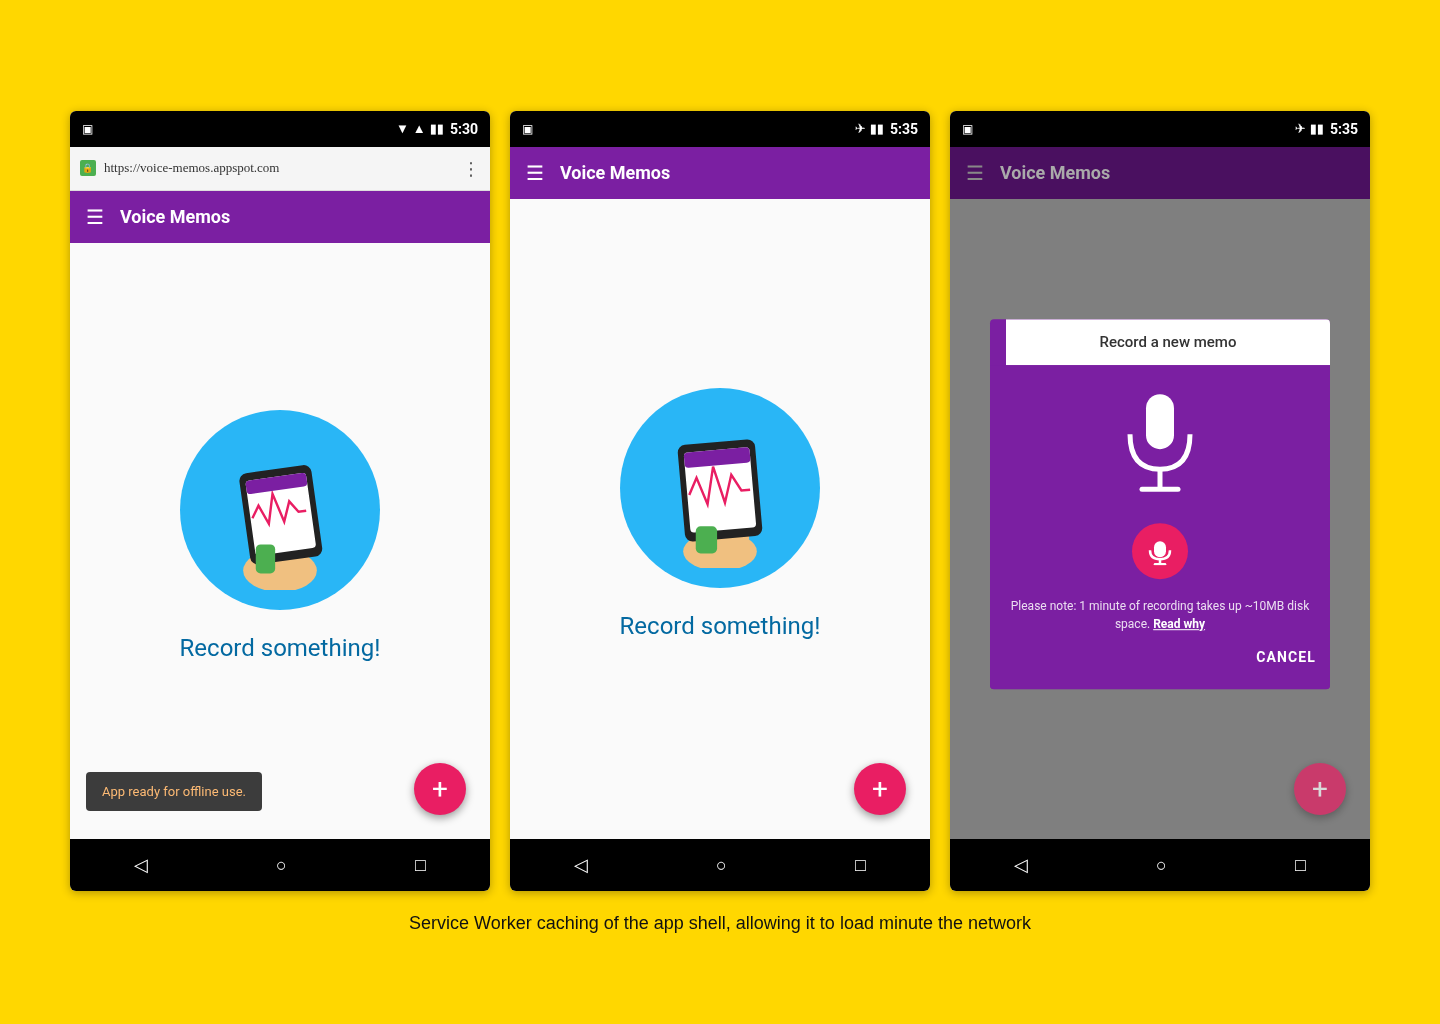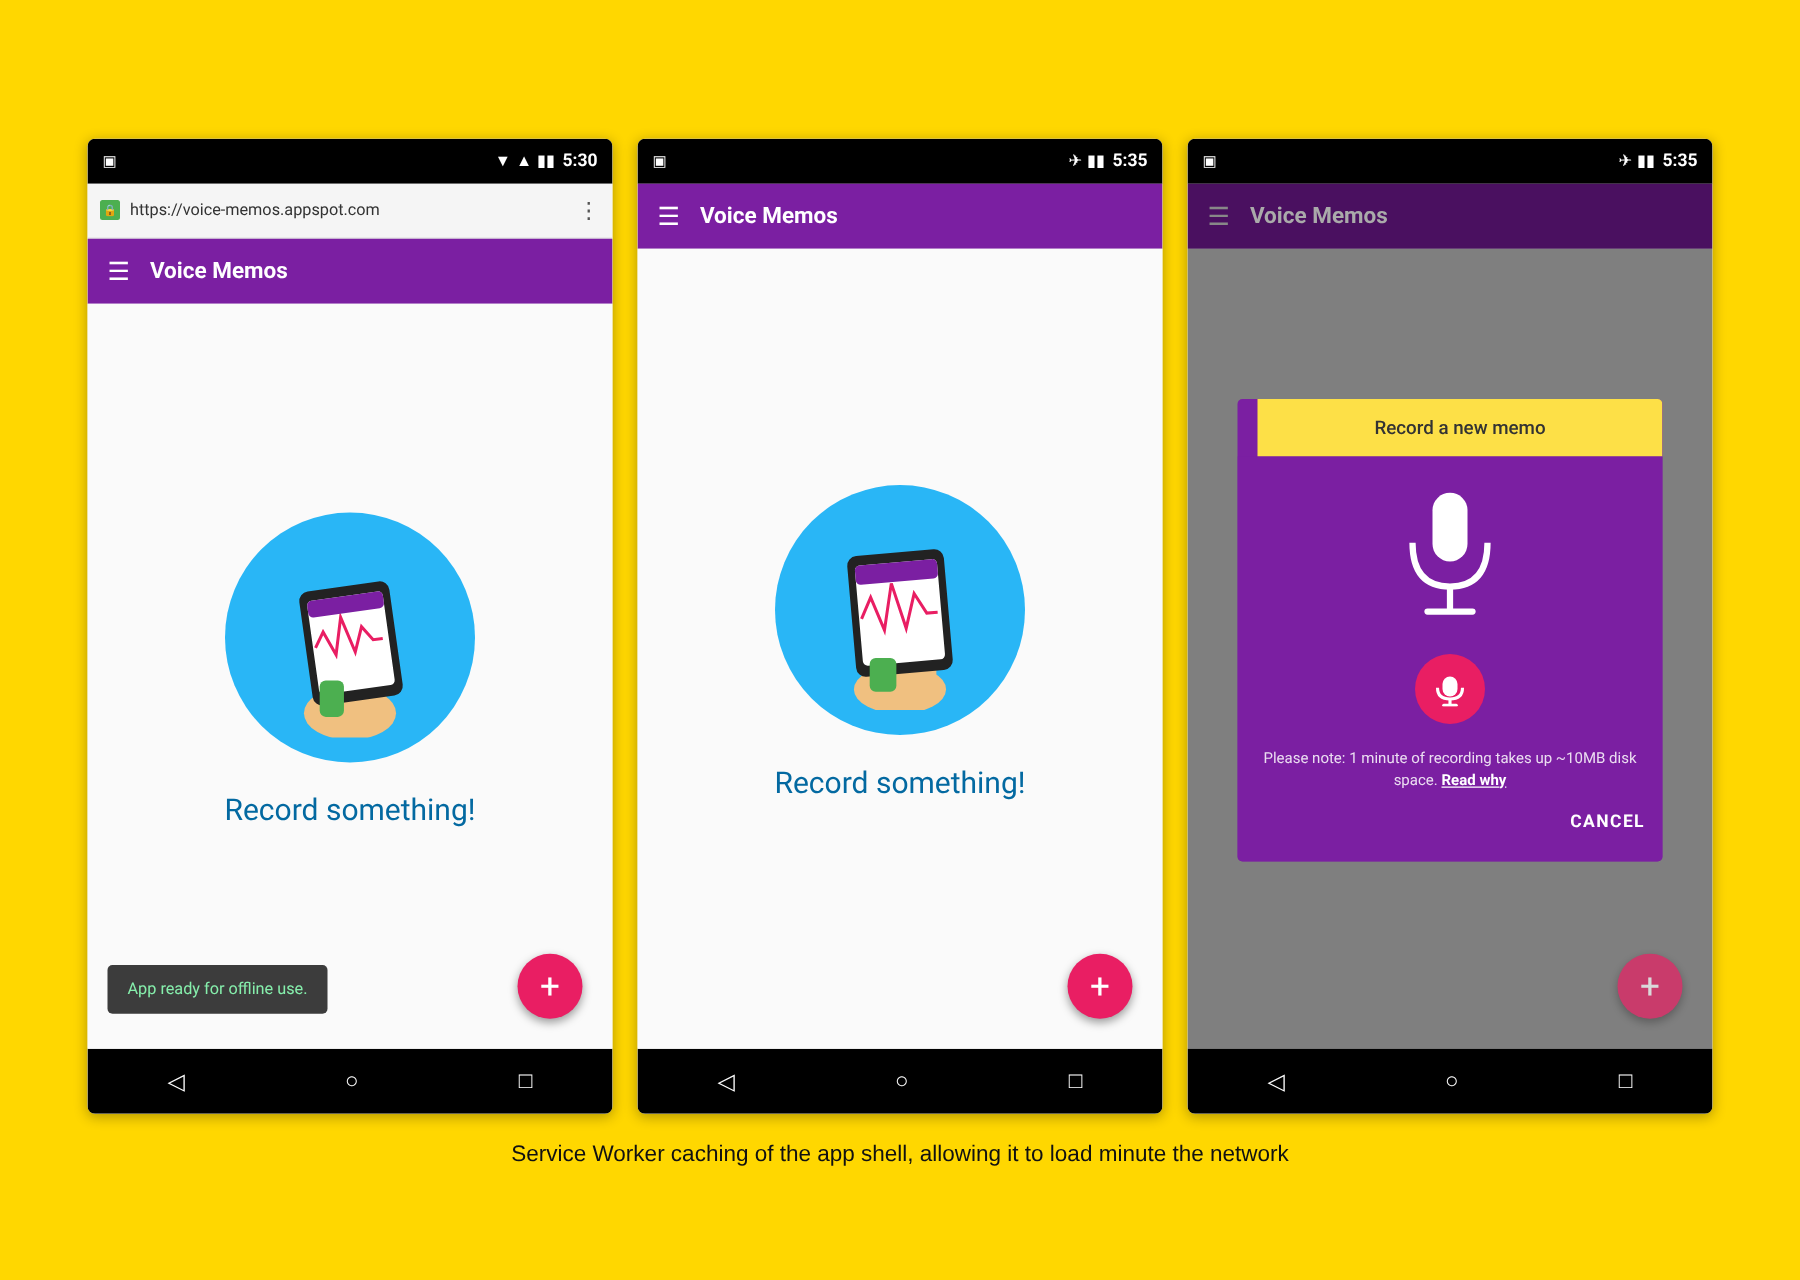--- a/index.html
+++ b/index.html
@@ -75,20 +75,21 @@
       border-bottom: 1px solid #ddd;
       flex-shrink: 0;
     }
     .url-bar .url-text {
       font-size: 13px;
       color: #333;
       flex: 1;
       display: flex;
       align-items: center;
       gap: 6px;
+      font-family: Liberation Serif, serif;
     }
     .lock-icon {
       width: 16px;
       height: 16px;
       background: #4CAF50;
       border-radius: 2px;
       display: inline-flex;
       align-items: center;
       justify-content: center;
       font-size: 9px;
@@ -171,21 +172,21 @@
       box-shadow: 0 3px 8px rgba(0,0,0,0.4);
       line-height: 1;
     }
 
     
     .snackbar {
       position: absolute;
       bottom: 28px;
       left: 16px;
       background: rgba(50,50,50,0.95);
-      color: #86efac;
+      color: #fdba74;
       padding: 12px 16px;
       border-radius: 4px;
       font-size: 13px;
       max-width: 220px;
     }
 
     
     .nav-bar {
       background: #000;
       height: 52px;
@@ -211,21 +212,21 @@
       background: #7B1FA2;
       width: 340px;
       border-radius: 4px;
       overflow: hidden;
       position: absolute;
       top: 50%;
       left: 50%;
       transform: translate(-50%, -54%);
     }
     .dialog-title {
-      background: #fde047;
+      background: #ffffff;
       color: #333;
       text-align: center;
       padding: 14px;
       font-size: 15px;
       font-weight: 500;
       margin-left: 16px;
     }
     .dialog-body {
       background: #7B1FA2;
       padding: 24px 6px 16px;

